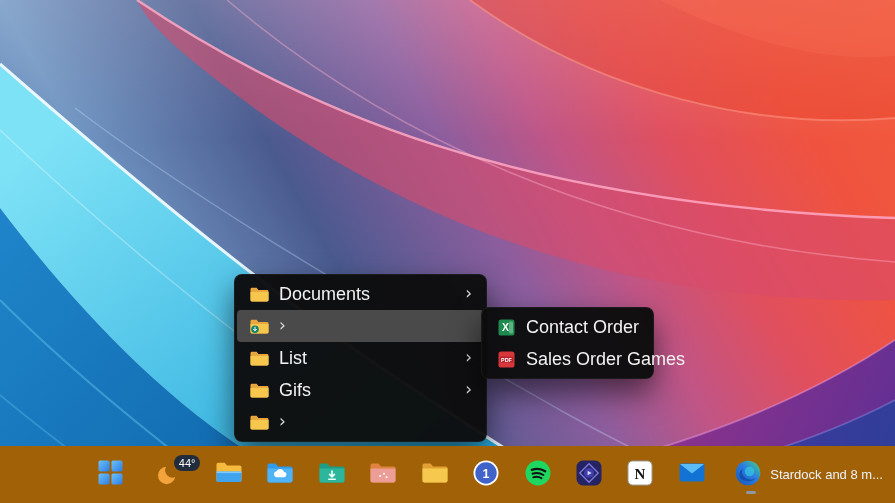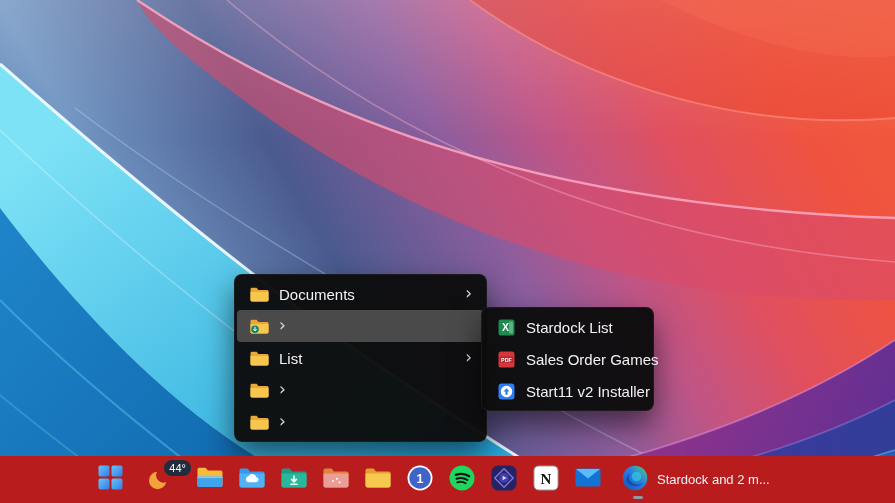--- a/index.html
+++ b/index.html
@@ -11,27 +11,27 @@
   
   .menu{position:absolute;background:rgba(12,12,12,0.97);border-radius:8px;
         box-shadow:0 14px 30px rgba(0,0,0,0.55);padding:3px 0;
         border:1px solid rgba(255,255,255,0.05);box-sizing:border-box;}
   .main-menu{left:234px;top:274px;width:253px;}
   .sub-menu{left:481px;top:307px;width:173px;}
   .menu-row{display:flex;align-items:center;height:32px;padding:0 12px;margin:0 2px;
             border-radius:4px;gap:10px;cursor:default;}
   .menu-row.highlighted{background:#4a4a4a;}
   .menu-row .mi{display:flex;align-items:center;justify-content:center;width:20px;flex:none;}
-  .menu-row .label{color:#f2f2f2;font-size:15px;flex:1;white-space:nowrap;}
+  .menu-row .label{color:#f2f2f2;font-size:18px;flex:1;white-space:nowrap;}
   .menu-row .chev{color:#d8d8d8;font-size:17px;line-height:1;margin-top:-2px;
                   font-family:"DejaVu Sans",sans-serif;flex:none;}
 
   
-  .taskbar{position:absolute;left:0;right:0;bottom:0;height:47px;background:#b91c1c;
-           display:flex;align-items:center;padding-left:90px;gap:2px;box-sizing:border-box;}
+  .taskbar{position:absolute;left:0;right:0;bottom:0;height:57px;background:#a16207;
+           display:flex;align-items:center;padding-left:90px;gap:2px;box-sizing:border-box;justify-content:space-between;}
   .tb-btn{width:40px;height:40px;display:flex;align-items:center;justify-content:center;
           border-radius:6px;position:relative;flex:none;}
   .tb-btn.start{margin-left:0;}
   .tb-btn.weather{width:50px;margin-left:6px;}
   .badge{position:absolute;top:0;right:-3px;background:#212c3d;color:#fff;font-size:11px;
          padding:0 5px;height:16px;line-height:16px;border-radius:9px;white-space:nowrap;}
   .edge-btn{display:flex;align-items:center;gap:9px;padding:0 12px;height:40px;
             border-radius:6px;position:relative;flex:none;}
   .edge-label{color:#eef2f7;font-size:13px;white-space:nowrap;}
   .run-indicator{position:absolute;bottom:1px;left:23px;width:10px;height:3px;
@@ -147,20 +147,21 @@
       <span class="chev">›</span>
     </div>
 
     <div class="menu-row">
       <span class="mi">
         <svg width="19" height="15" viewBox="0 0 19 15">
           <path d="M0.5,2.2 C0.5,1.4 1.1,0.8 1.9,0.8 L6.6,0.8 L8.4,3 L17.1,3 C17.9,3 18.5,3.6 18.5,4.4 L18.5,13 C18.5,13.8 17.9,14.4 17.1,14.4 L1.9,14.4 C1.1,14.4 0.5,13.8 0.5,13 Z" fill="#e9a63d"></path>
           <path d="M0.5,5 L18.5,5 L18.5,13 C18.5,13.8 17.9,14.4 17.1,14.4 L1.9,14.4 C1.1,14.4 0.5,13.8 0.5,13 Z" fill="#f7c74d"></path>
         </svg>
         </span>
+      <span class="label">Gifs</span>
       <span class="chev">›</span>
     </div>
 
     <div class="menu-row">
       <span class="mi">
         <svg width="19" height="15" viewBox="0 0 19 15">
           <path d="M0.5,2.2 C0.5,1.4 1.1,0.8 1.9,0.8 L6.6,0.8 L8.4,3 L17.1,3 C17.9,3 18.5,3.6 18.5,4.4 L18.5,13 C18.5,13.8 17.9,14.4 17.1,14.4 L1.9,14.4 C1.1,14.4 0.5,13.8 0.5,13 Z" fill="#e9a63d"></path>
           <path d="M0.5,5 L18.5,5 L18.5,13 C18.5,13.8 17.9,14.4 17.1,14.4 L1.9,14.4 C1.1,14.4 0.5,13.8 0.5,13 Z" fill="#f7c74d"></path>
         </svg>
         </span>
@@ -171,44 +172,34 @@
   <div class="menu sub-menu">
 
     <div class="menu-row">
       <span class="mi">
         <svg width="17" height="17" viewBox="0 0 17 17">
           <rect x="0.5" y="0.5" width="16" height="16" rx="2.6" fill="#1d8a4e"></rect>
           <rect x="11" y="2.5" width="4" height="12" rx="1" fill="#9fd9b4" opacity="0.5"></rect>
           <text x="7.4" y="12.4" font-size="10.5" font-weight="bold" fill="#ffffff" text-anchor="middle" font-family="Liberation Sans, sans-serif">X</text>
         </svg>
         </span>
-      <span class="label">Stardock List</span>
+      <span class="label">Contact Order</span>
     </div>
 
     <div class="menu-row">
       <span class="mi">
         <svg width="17" height="17" viewBox="0 0 17 17">
           <rect x="0.5" y="0.5" width="16" height="16" rx="2.6" fill="#d6373b"></rect>
           <rect x="1.8" y="5.6" width="13.4" height="6" rx="1.2" fill="#b7232c"></rect>
           <text x="8.5" y="10.7" font-size="5.4" font-weight="bold" fill="#ffffff" text-anchor="middle" font-family="Liberation Sans, sans-serif">PDF</text>
         </svg>
         </span>
       <span class="label">Sales Order Games</span>
     </div>
 
-    <div class="menu-row">
-      <span class="mi">
-        <svg width="17" height="17" viewBox="0 0 17 17">
-          <rect x="0.5" y="0.5" width="16" height="16" rx="3.2" fill="#2f7df2"></rect>
-          <circle cx="8.5" cy="8.5" r="5.7" fill="#ffffff"></circle>
-          <path d="M8.5,5.2 L11.5,8.6 L9.6,8.6 L9.6,11.8 L7.4,11.8 L7.4,8.6 L5.5,8.6 Z" fill="#2f7df2"></path>
-        </svg>
-        </span>
-      <span class="label">Start11 v2 Installer</span>
-    </div>
   </div>
 
   <div class="taskbar">
 
     <div class="tb-btn start">
       <span>
         <svg width="25" height="25" viewBox="0 0 25 25">
           <defs>
               <linearGradient id="winG" x1="0" y1="0" x2="1" y2="1">
             <stop offset="0" stop-color="#6cc2f8"></stop>
@@ -329,18 +320,18 @@
               <linearGradient id="edgeG" x1="0" y1="1" x2="1" y2="0">
             <stop offset="0" stop-color="#1656b9"></stop>
             <stop offset="0.55" stop-color="#2a7de1"></stop>
             <stop offset="1" stop-color="#4ad67c"></stop>
           </linearGradient>
             </defs>
           <circle cx="13" cy="13" r="12.3" fill="url(#edgeG)"></circle>
           <path d="M5,17.5 C9,22.5 17,22.6 21,18 C17,20.4 11,19.8 8,15.5 C6.5,13.3 6.6,10.6 8,8.6 C4.6,10.8 3.6,14.6 5,17.5 Z" fill="#0a3e96" opacity="0.6"></path>
           <circle cx="14.5" cy="11.5" r="4.8" fill="#35cde2" opacity="0.65"></circle>
         </svg></span>
-      <span class="edge-label">Stardock and 2 m...</span>
+      <span class="edge-label">Stardock and 8 m...</span>
       <span class="run-indicator"></span>
     </div>
 
   </div>
 </div>
 
 </body></html>

